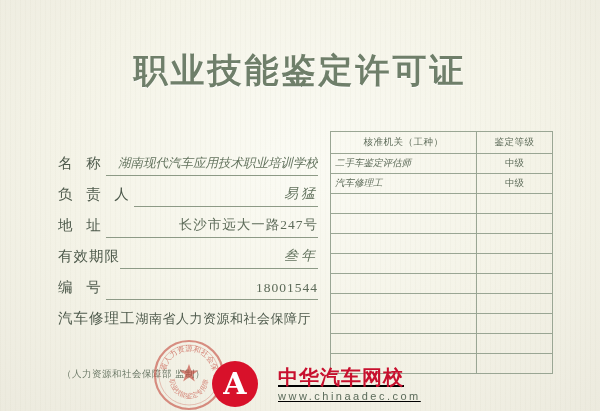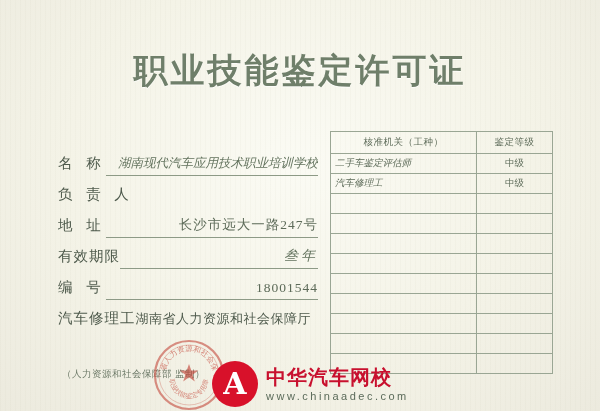--- a/index.html
+++ b/index.html
@@ -172,21 +172,22 @@
     display: flex;
     align-items: center;
     justify-content: center;
     font-family: "DejaVu Serif", serif;
     font-size: 30px;
     font-weight: bold;
     line-height: 1;
     flex: 0 0 auto;
   }
   .logo-text {
-    margin-left: 8px;
+    margin-left: 20px;
+    text-decoration: underline;
   }
   .logo-cn {
     font-family: "DejaVu Sans", sans-serif;
     font-size: 20px;
     font-weight: bold;
     color: #c8102e;
     letter-spacing: 1px;
     line-height: 1.1;
   }
   .logo-en {
@@ -207,20 +208,21 @@
 
   <div class="fields">
 
     <div class="field-row">
       <span class="f-label">名    称</span>
       <span class="f-value handwrite">湖南现代汽车应用技术职业培训学校</span>
     </div>
 
     <div class="field-row">
       <span class="f-label">负 责 人</span>
+      <span class="f-value big handwrite">易猛</span>
     </div>
 
     <div class="field-row">
       <span class="f-label">地    址</span>
       <span class="f-value num">长沙市远大一路247号</span>
     </div>
 
     <div class="field-row">
       <span class="f-label tight">有效期限</span>
       <span class="f-value big handwrite">叁年</span>

